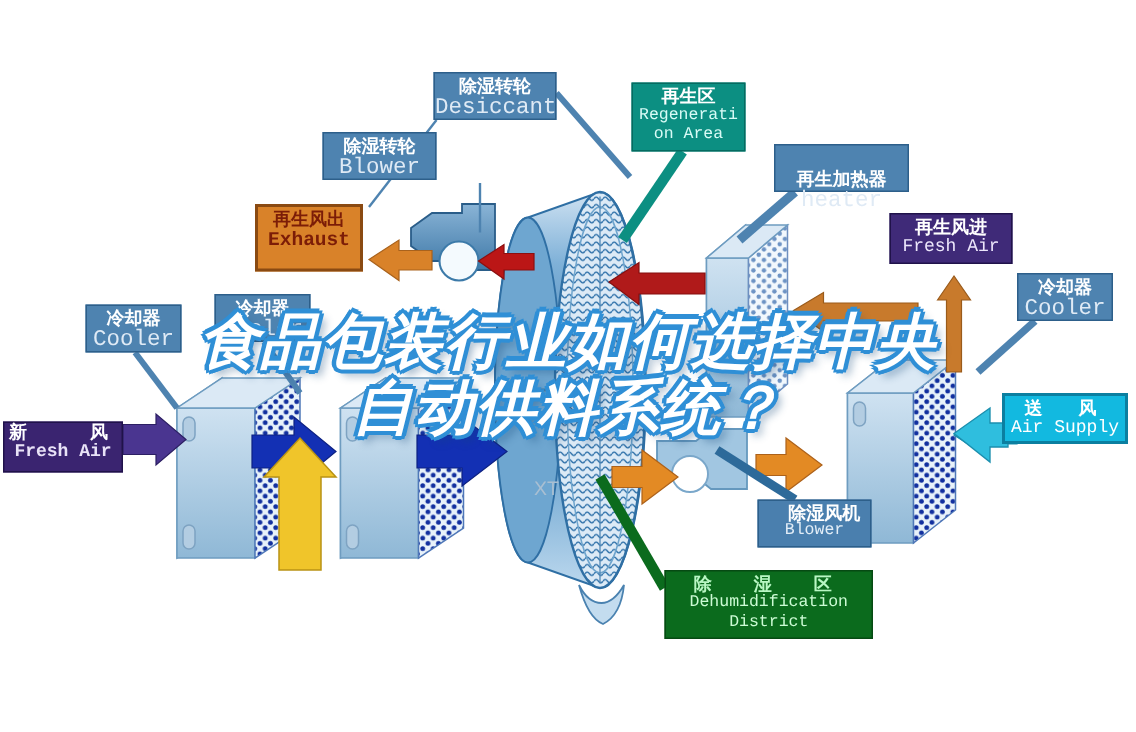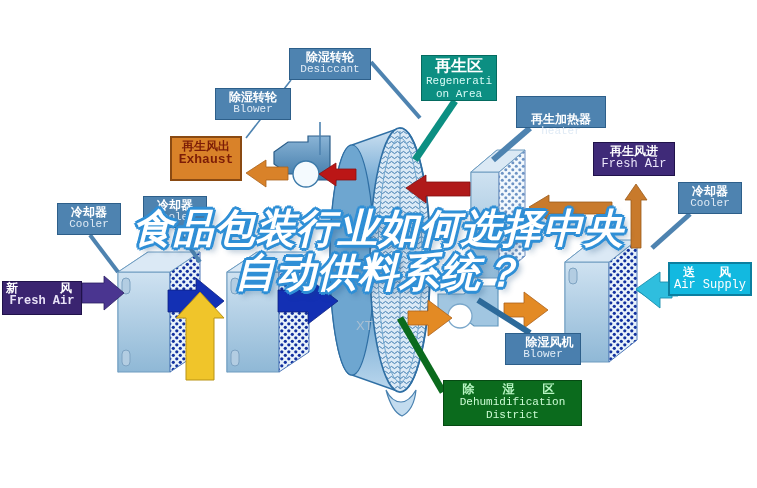--- a/index.html
+++ b/index.html
@@ -10,21 +10,21 @@
 
   
   .lbl{position:absolute;box-sizing:border-box;text-align:center;
        line-height:1.05;white-space:nowrap;}
   .lbl .cn{display:block;font-weight:bold;}
   .lbl .en{display:block;font-family:"Liberation Mono","DejaVu Sans Mono",monospace;}
 
   
   .lbl.blue{background:#4e83b0;border:1px solid #2d5f8a;color:#ffffff;}
   .lbl.blue .cn{font-size:12px;color:#ffffff;}
-  .lbl.blue .en{font-size:11px;color:#dfeaf5;}
+  .lbl.blue .en{font-size:15px;color:#dfeaf5;}
 
   .lbl.blue2{background:#4a7fae;border:1px solid #2d5f8a;color:#ffffff;}
   .lbl.blue2 .cn{font-size:12px;margin-left:13px;}
   .lbl.blue2 .en{font-size:11px;color:#e2edf7;}
 
   
   .lbl.orange{background:#d98229;border:2px solid #8a4a12;}
   .lbl.orange .cn{font-size:12px;color:#7c1d07;}
   .lbl.orange .en{font-size:13px;color:#7c1d07;}
 
@@ -32,21 +32,21 @@
   .lbl.purple{background:#3a2470;border:1px solid #20124a;}
   .lbl.purple .cn{font-size:12px;color:#ffffff;letter-spacing:6px;}
   .lbl.purple .en{font-size:12px;color:#e8e2f7;}
 
   .lbl.purple2{background:#3f2a78;border:1px solid #20124a;}
   .lbl.purple2 .cn{font-size:12px;color:#ffffff;}
   .lbl.purple2 .en{font-size:12px;color:#ece6fb;}
 
   
   .lbl.teal{background:#0c8f82;border:1px solid #056b60;}
-  .lbl.teal .cn{font-size:16px;color:#ffffff;}
+  .lbl.teal .cn{font-size:12px;color:#ffffff;}
   .lbl.teal .en{font-size:11px;color:#d8fbf6;}
 
   
   .lbl.green{background:#0b6b1d;border:1px solid #064a13;}
   .lbl.green .cn{font-size:12px;color:#b9f7c4;letter-spacing:8px;}
   .lbl.green .en{font-size:11px;color:#ccfbd4;}
 
   
   .lbl.cyan{background:#12b9e0;border:2px solid #0b7fa0;}
   .lbl.cyan .cn{font-size:12px;color:#ffffff;letter-spacing:6px;}

